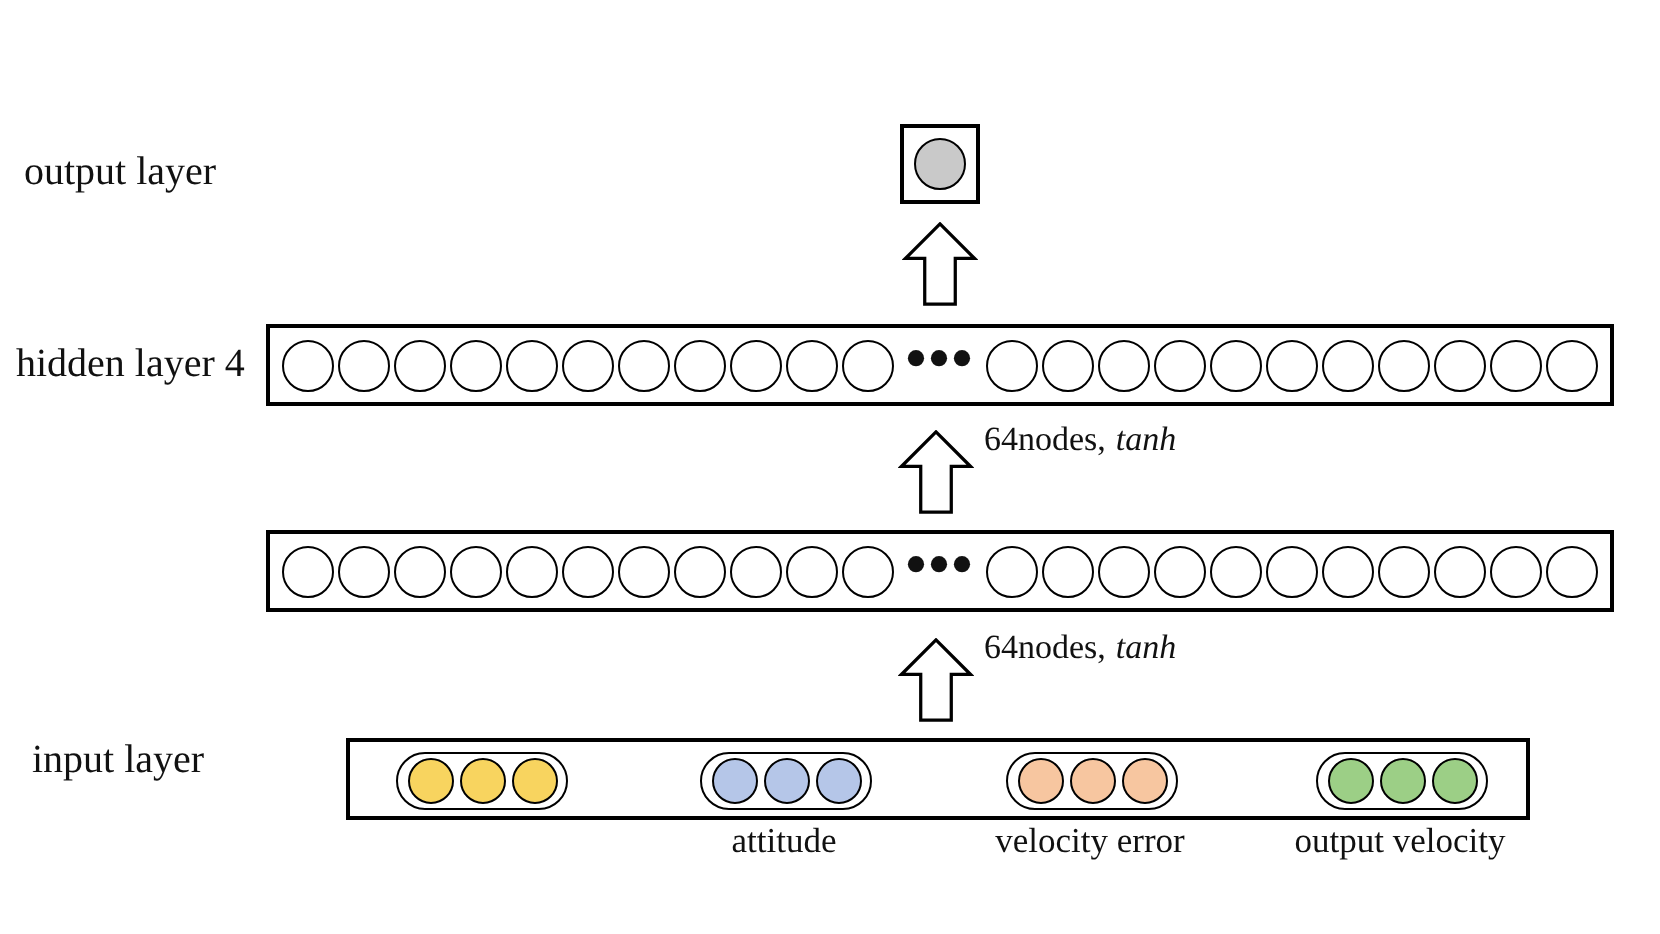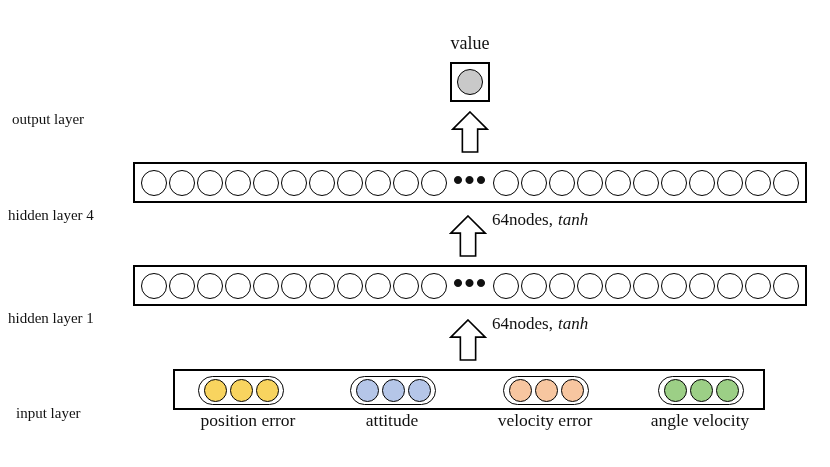--- a/index.html
+++ b/index.html
@@ -1,20 +1,20 @@
 <!DOCTYPE html>
 <html><head>
 <meta charset="utf-8">
 <style>
   html,body{margin:0;padding:0;background:#fff;}
   .canvas{
     position:relative;width:830px;height:467px;background:#ffffff;overflow:hidden;
     font-family:"Liberation Serif","DejaVu Serif",serif;color:#111;
   }
-  .row-label{position:absolute;font-size:15px;line-height:22px;white-space:nowrap;margin-top:33px;}
+  .row-label{position:absolute;font-size:20px;line-height:22px;white-space:nowrap;}
   .value-label{position:absolute;left:420px;top:33px;width:100px;text-align:center;font-size:18px;}
 
   .output-box{
     position:absolute;left:450px;top:62px;width:40px;height:40px;
     border:2.5px solid #000;box-sizing:border-box;background:#fff;
     display:flex;align-items:center;justify-content:center;
   }
   .output-node{width:26px;height:26px;border-radius:50%;border:1.5px solid #000;box-sizing:border-box;}
 
   .layer-box{
@@ -42,24 +42,22 @@
   .input-node{width:23px;height:23px;border-radius:50%;border:1.5px solid #000;box-sizing:border-box;display:inline-block;}
   .group-label{position:absolute;top:410px;width:180px;text-align:center;font-size:17.5px;white-space:nowrap;}
 </style>
 </head>
 <body>
 
 <div class="canvas">
 
   <div class="row-label" style="left:12px;top:75px">output layer</div>
   <div class="row-label" style="left:8px;top:171px">hidden layer 4</div>
-  <div class="row-label" style="left:8px;top:274px">hidden layer 1</div>
   <div class="row-label" style="left:16px;top:369px">input layer</div>
 
-  <div class="value-label">value</div>
   <div class="output-box">
     <span class="output-node" id="output-node" style="background-color: rgb(201, 201, 201);"></span>
   </div>
 
   <svg class="up-arrow" style="left:451px;top:111px" viewBox="0 0 38 44">
     <polygon points="19,1 37,19 27,19 27,43 11,43 11,19 1,19" fill="#ffffff" stroke="#000000" stroke-width="1.7" stroke-linejoin="miter"></polygon>
   </svg>
   <svg class="up-arrow" style="left:449px;top:215px" viewBox="0 0 38 44">
     <polygon points="19,1 37,19 27,19 27,43 11,43 11,19 1,19" fill="#ffffff" stroke="#000000" stroke-width="1.7" stroke-linejoin="miter"></polygon>
   </svg>
@@ -150,18 +148,17 @@
         <span class="input-node" style="background-color: rgb(247, 198, 160);"></span>
         <span class="input-node" style="background-color: rgb(247, 198, 160);"></span>
       </div>
     <div class="pill" style="left:483px">
         <span class="input-node" style="background-color: rgb(156, 207, 134);"></span>
         <span class="input-node" style="background-color: rgb(156, 207, 134);"></span>
         <span class="input-node" style="background-color: rgb(156, 207, 134);"></span>
       </div>
   </div>
 
-  <div class="group-label" style="left:158px">position error</div>
   <div class="group-label" style="left:455px">velocity error</div>
   <div class="group-label" style="left:302px">attitude</div>
-  <div class="group-label" style="left:610px">angle velocity</div>
+  <div class="group-label" style="left:610px">output velocity</div>
 
 </div>
 
 </body></html>

